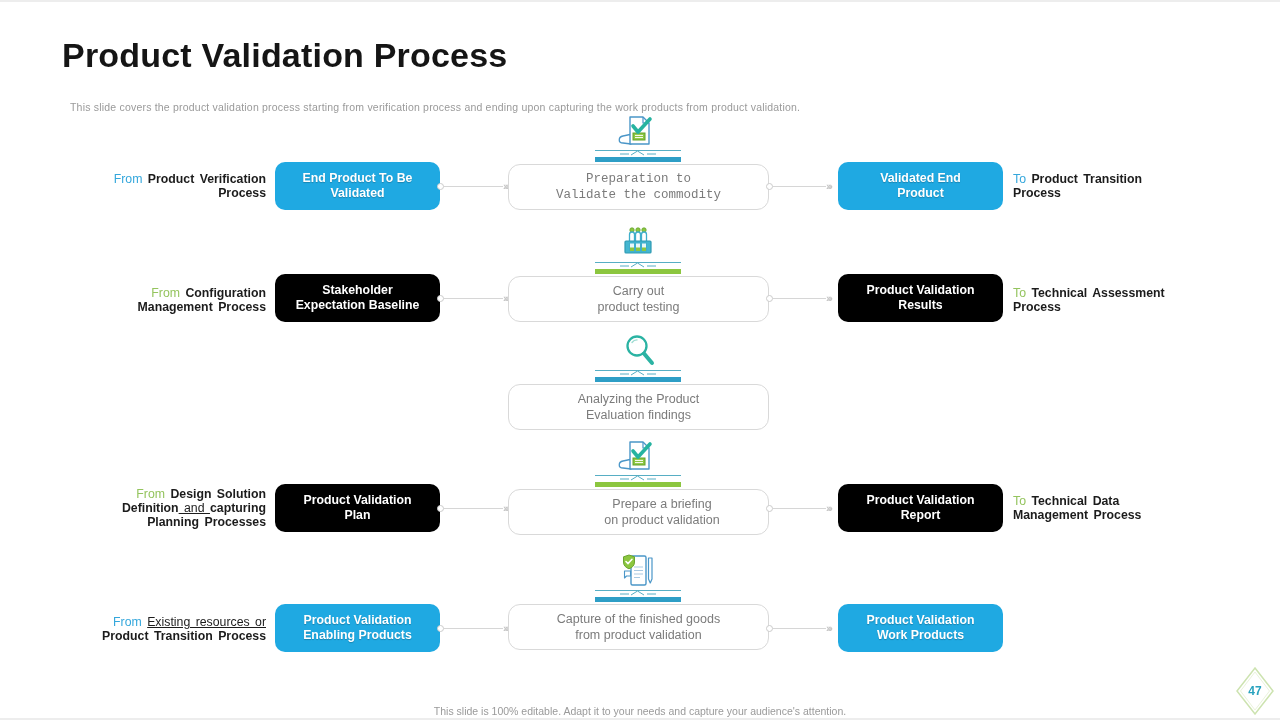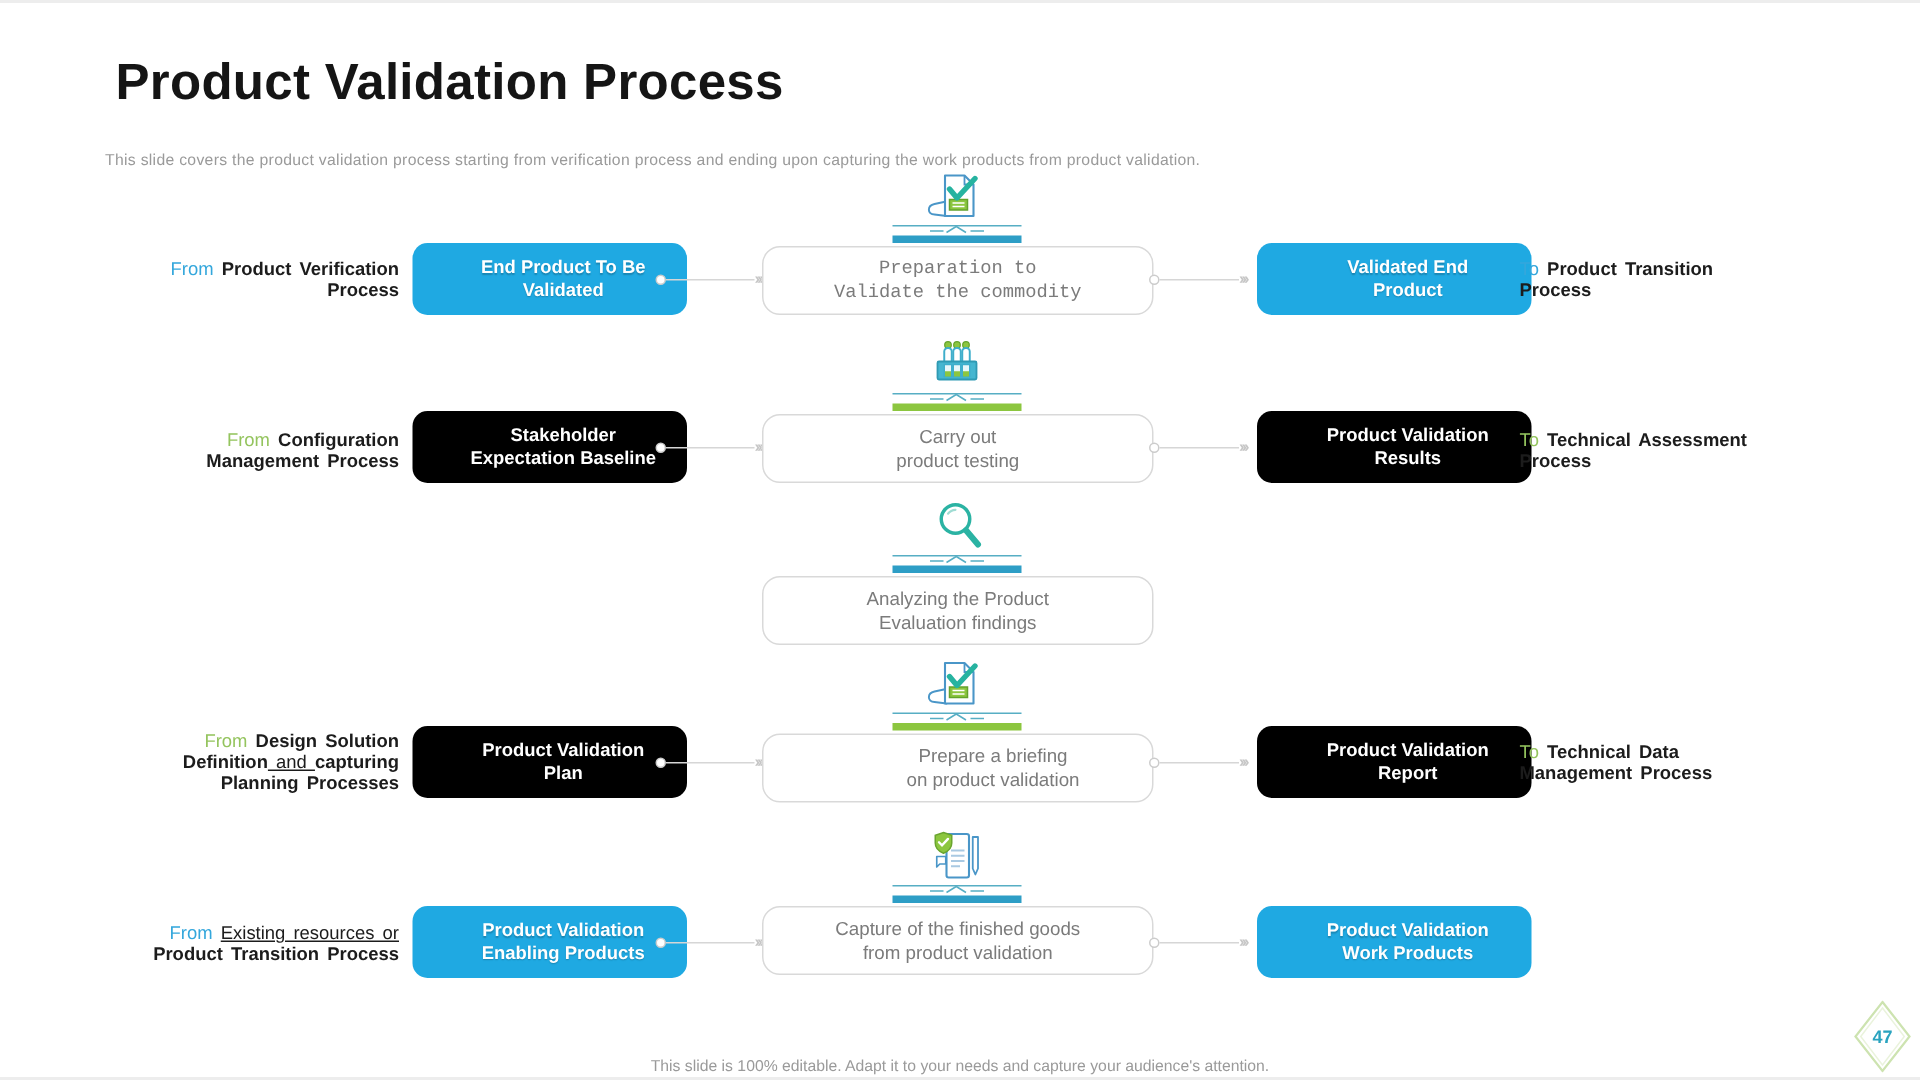--- a/index.html
+++ b/index.html
@@ -1,31 +1,31 @@
 <!DOCTYPE html>
 <html><head>
 <meta charset="utf-8">
 <style>
   html,body{margin:0;padding:0;background:#fff;}
   .slide{position:relative;width:1280px;height:720px;background:#fff;overflow:hidden;
          font-family:"Liberation Sans",sans-serif;border-top:2px solid #ededed;border-bottom:2px solid #ededed;box-sizing:border-box;}
-  .title{position:absolute;left:77px;top:34px;font-size:34px;font-weight:600;color:#151515;letter-spacing:.2px;}
+  .title{position:absolute;left:62px;top:34px;font-size:34px;font-weight:600;color:#151515;letter-spacing:.2px;}
   .subtitle{position:absolute;left:70px;top:99px;font-size:10.5px;color:#9a9a9a;letter-spacing:.2px;}
   .footer{position:absolute;left:0;right:0;top:703px;text-align:center;font-size:10.5px;color:#9a9a9a;}
 
   .flabel,.tlabel{position:absolute;font-size:12.3px;line-height:14px;color:#1c1c1c;font-weight:bold;word-spacing:2px;}
   .flabel{width:178px;text-align:right;}
   .tlabel{width:175px;text-align:left;}
   .acc-b{color:#34A7DC;font-weight:normal;}
   .acc-g{color:#94C45E;font-weight:normal;}
   .seg-n{font-weight:normal;text-decoration:underline;}
 
   .cbox{position:absolute;width:165px;height:48px;border-radius:10px;color:#fff;display:flex;flex-direction:column;
         align-items:center;justify-content:center;text-align:center;font-size:12.3px;line-height:15px;font-weight:600;
-        text-shadow:0 1px 1px rgba(0,0,0,.22);padding-left:18px;}
+        text-shadow:0 1px 1px rgba(0,0,0,.22);}
   .cbox.blue{background:#1FA9E2;}
   .cbox.green{background:#000000;}
 
   .wbox{position:absolute;left:508px;width:261px;height:46px;background:#fff;border:1px solid #d9d9d9;border-radius:12px;
         display:flex;flex-direction:column;align-items:center;justify-content:center;text-align:center;
         font-size:12.5px;line-height:16px;color:#7b7b7b;box-sizing:border-box;}
 
   .conn{position:absolute;height:9px;display:flex;align-items:center;}
   .conn .dot{flex:none;width:7px;height:7px;border-radius:50%;background:#fff;border:1px solid #cccccc;box-sizing:border-box;}
   .conn .line{flex:1;height:1px;background:#d6d6d6;}

